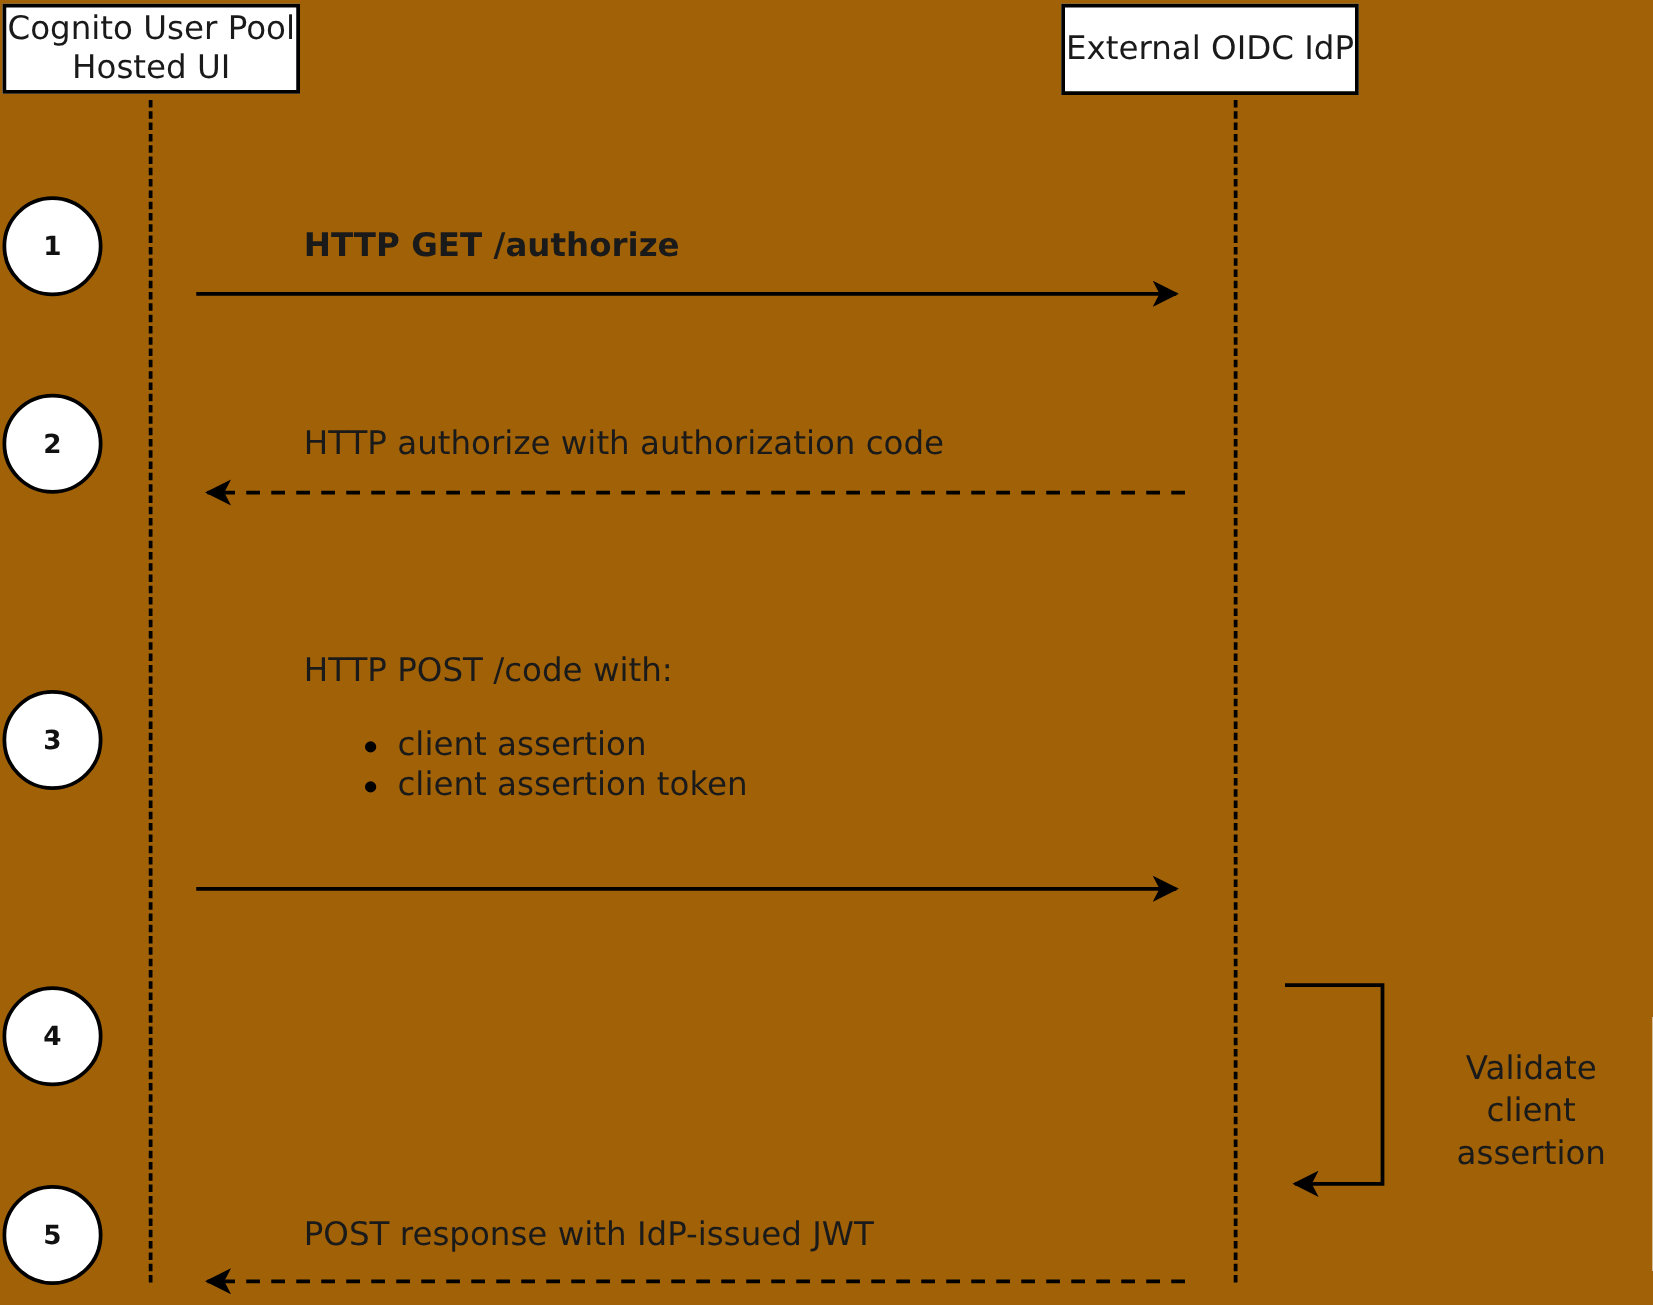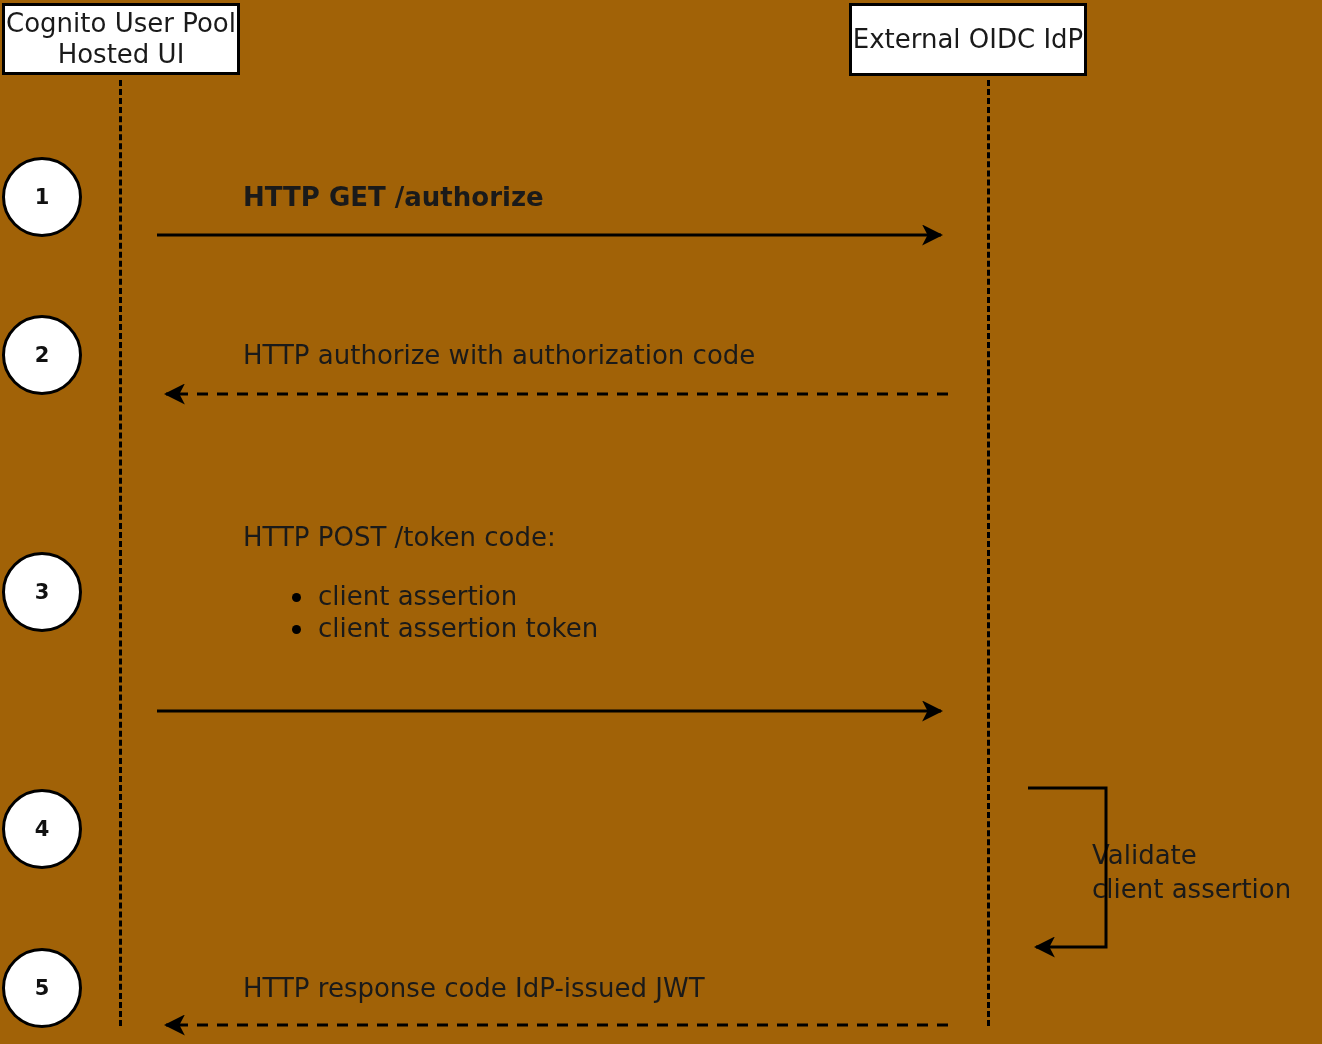--- a/index.html
+++ b/index.html
@@ -131,31 +131,31 @@
   <div class="step-circle" style="left:2px; top:157px;">1</div>
   <div class="step-circle" style="left:2px; top:315px;">2</div>
   <div class="step-circle" style="left:2px; top:552px;">3</div>
   <div class="step-circle" style="left:2px; top:789px;">4</div>
   <div class="step-circle" style="left:2px; top:948px;">5</div>
 
   <div class="msg-label" style="left:243px; top:181px;font-weight:bold;">HTTP GET /authorize</div>
 
   <div class="msg-label" style="left:243px; top:339px;">HTTP authorize with authorization code</div>
 
-  <div class="msg-label" style="left:243px; top:521px;">HTTP POST /token code:</div>
+  <div class="msg-label" style="left:243px; top:521px;">HTTP POST /code with:</div>
 
   <ul class="bullet-list" style="left:292px; top:580px;">
     <li>client assertion</li>
     <li>client assertion token</li>
   </ul>
 
-  <div class="loop-note" style="left:1092px; top:838px;">Validate
+  <div class="loop-note" style="left:1128px; top:838px;text-align:center;">Validate
 client assertion</div>
 
-  <div class="msg-label" style="left:243px; top:972px;">HTTP response code IdP-issued JWT</div>
+  <div class="msg-label" style="left:243px; top:972px;">POST response with IdP-issued JWT</div>
 
   <svg id="arrow-layer" viewBox="0 0 1322 1044">
     <defs>
       <marker id="arrow-right" viewBox="0 0 10 10" refX="9" refY="5" markerWidth="7" markerHeight="7" orient="auto-start-reverse">
         <path d="M 0 0 L 10 5 L 0 10 L 2.6 5 z" fill="#000000"></path>
       </marker>
       <marker id="arrow-left" viewBox="0 0 10 10" refX="9" refY="5" markerWidth="7" markerHeight="7" orient="auto-start-reverse">
         <path d="M 0 0 L 10 5 L 0 10 L 2.6 5 z" fill="#000000"></path>
       </marker>
     </defs>

